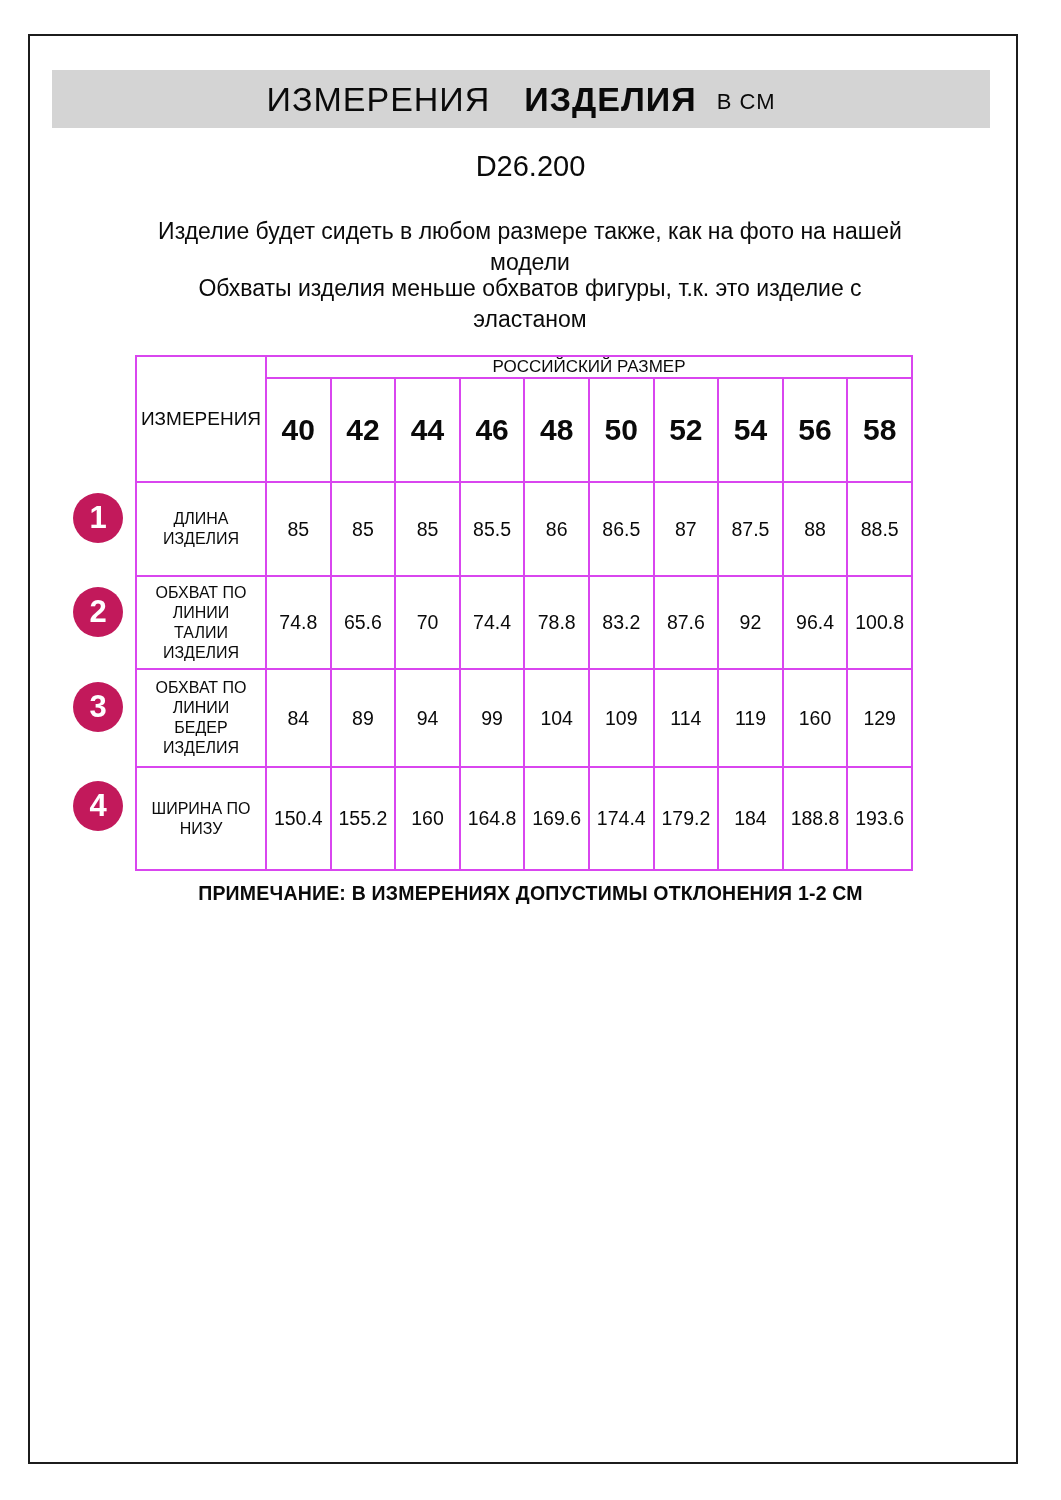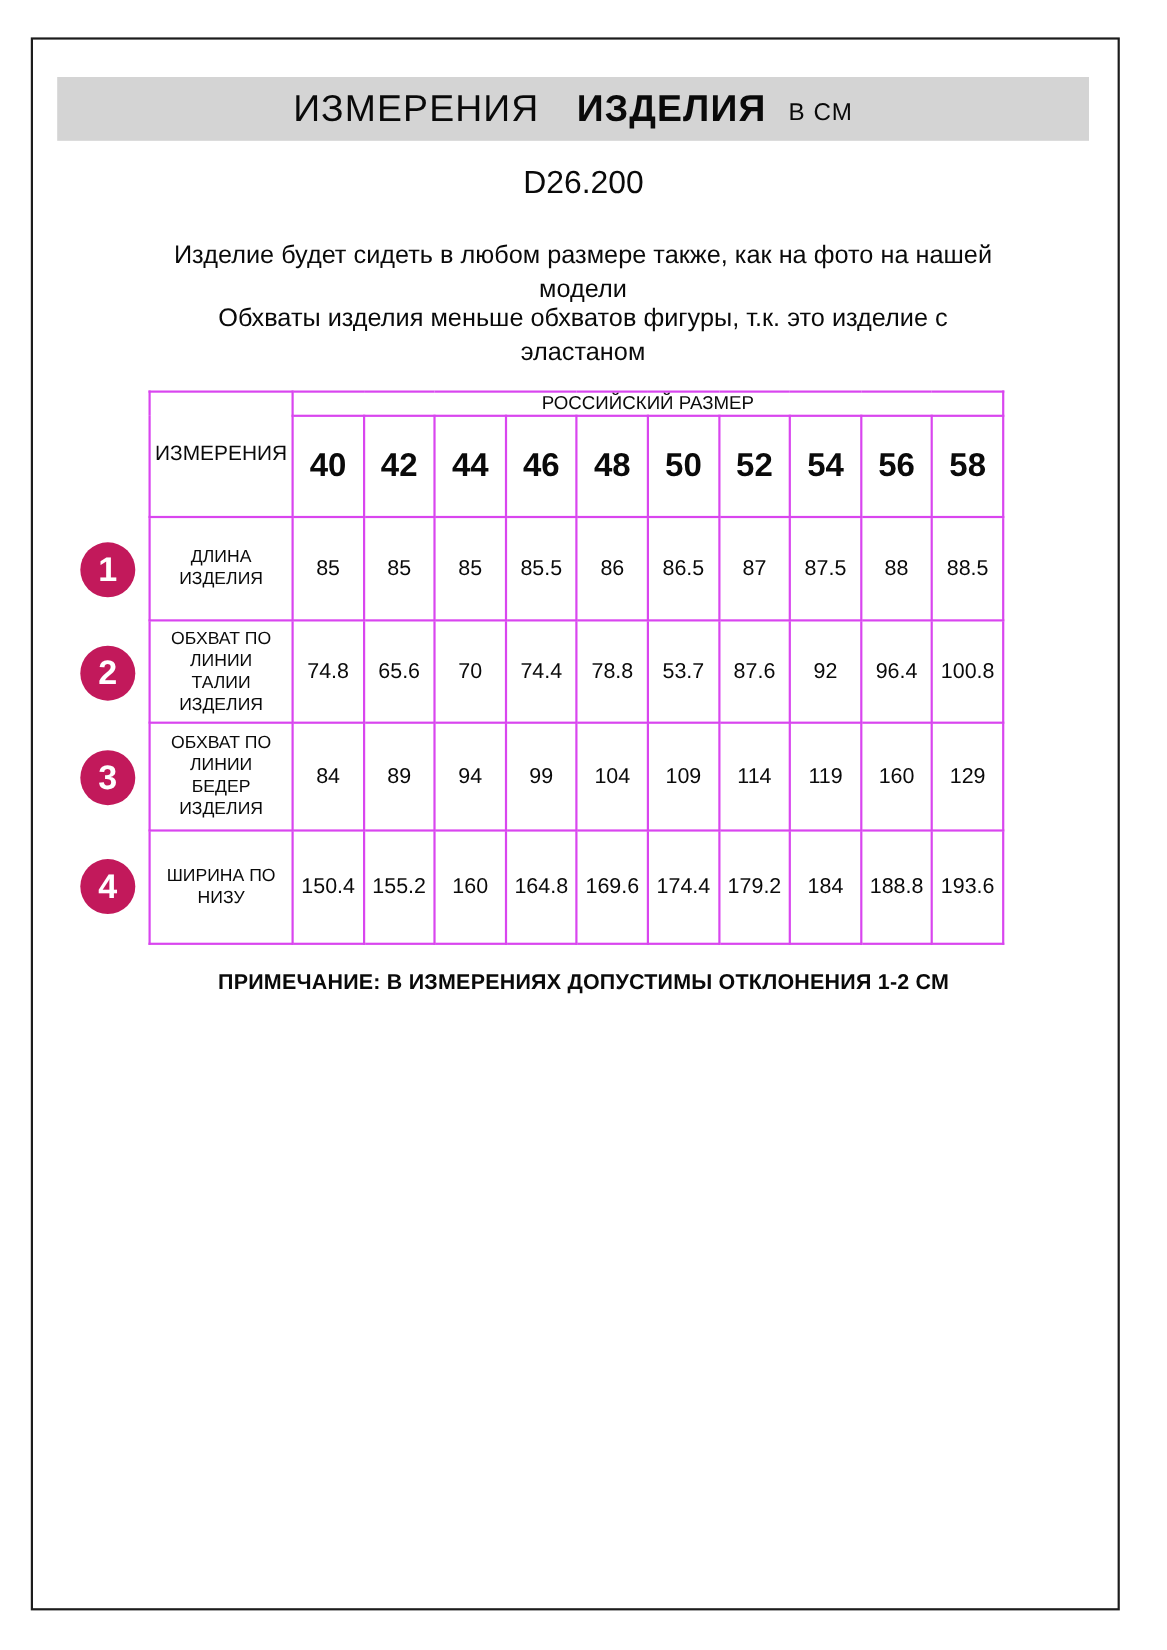--- a/index.html
+++ b/index.html
@@ -37,21 +37,21 @@
     position:absolute; left:135px; top:355px;
     border-collapse:collapse; table-layout:fixed; width:778px;
     background:#ffffff;
   }
   table.size-table th, table.size-table td {
     border:2px solid #d946ef; text-align:center; vertical-align:middle;
     overflow:hidden;
   }
   .corner-cell { width:130px; font-size:19px; font-weight:normal; }
   .group-header-cell { height:21px; font-size:17px; font-weight:normal; }
-  .size-cell { height:92px; font-size:30px; font-weight:800; }
+  .size-cell { height:104px; font-size:30px; font-weight:800; }
   .row-label-cell { font-size:16px; line-height:20px; font-weight:normal; white-space:pre-line; }
   .value-cell { font-size:19.5px; font-weight:normal; }
   .r1 td { height:94px; }
   .r2 td { height:93px; }
   .r3 td { height:98px; }
   .r4 td { height:103px; }
 
   .badge {
     position:absolute; left:73px; width:50px; height:50px;
     background:#c2195b; border-radius:50%;
@@ -121,21 +121,21 @@
   <tr class="r2">
     <td class="row-label-cell">ОБХВАТ ПО
 ЛИНИИ
 ТАЛИИ
 ИЗДЕЛИЯ</td>
     <td class="value-cell">74.8</td>
     <td class="value-cell">65.6</td>
     <td class="value-cell">70</td>
     <td class="value-cell">74.4</td>
     <td class="value-cell">78.8</td>
-    <td class="value-cell">53.7</td>
+    <td class="value-cell">83.2</td>
     <td class="value-cell">87.6</td>
     <td class="value-cell">92</td>
     <td class="value-cell">96.4</td>
     <td class="value-cell">100.8</td>
   </tr>
   <tr class="r3">
     <td class="row-label-cell">ОБХВАТ ПО
 ЛИНИИ
 БЕДЕР
 ИЗДЕЛИЯ</td>

